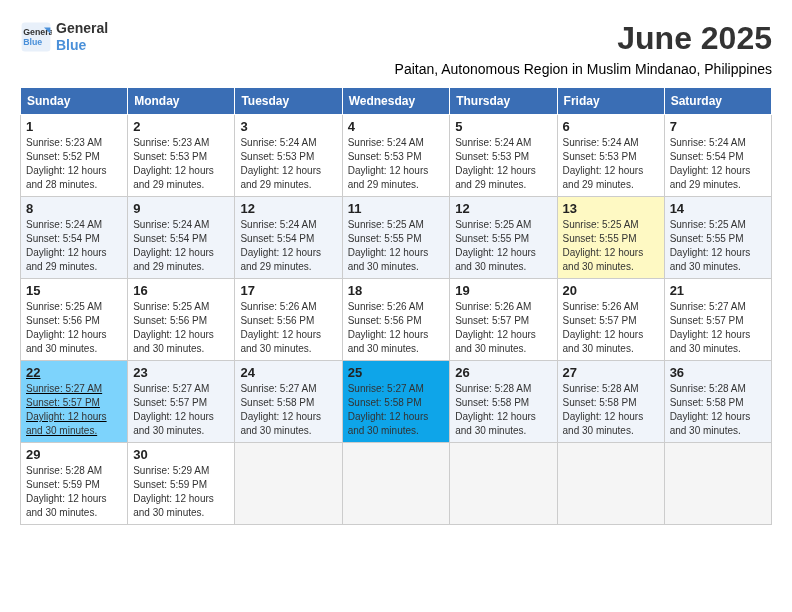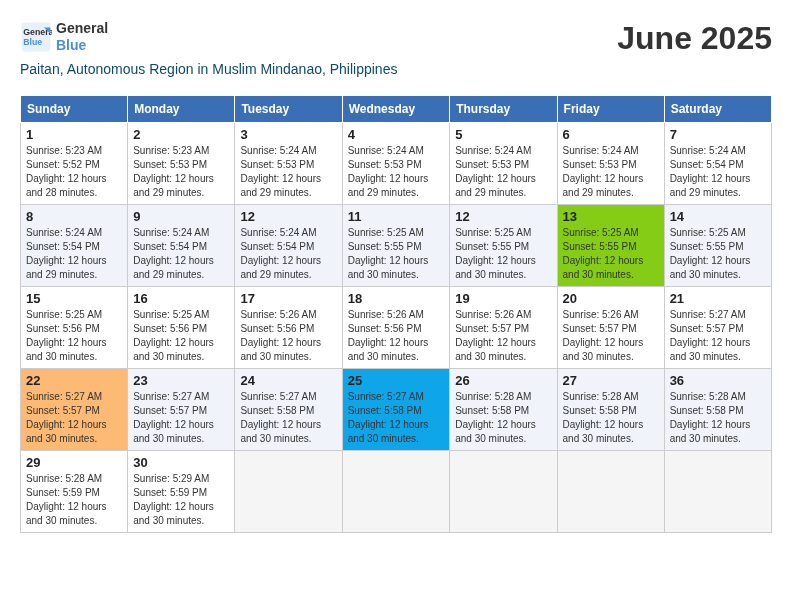--- a/index.html
+++ b/index.html
@@ -34,24 +34,24 @@
       width: 32px;
       height: 32px;
     }
     .month-title {
       font-size: 32px;
       font-weight: bold;
       color: #333;
       text-align: right;
     }
     .subtitle {
-      text-align: left;
+      text-align: right;
       font-size: 14px;
-      color: #0c4a6e;
-      margin-bottom: 18px;
+      color: #000000;
+      margin-bottom: 10px;
     }
     .calendar {
       width: 100%;
       border-collapse: collapse;
       font-size: 10.5px;
       padding-left: 8px;
     }
     .calendar th {
       background-color: #3a6eb5;
       color: #fff;
@@ -172,21 +172,21 @@
         <span class="day-info">Sunrise: 5:24 AM<br>Sunset: 5:54 PM<br>Daylight: 12 hours and 29 minutes.</span>
       </td>
         <td style="background: rgb(240, 244, 250);">
         <span class="day-num">11</span>
         <span class="day-info">Sunrise: 5:25 AM<br>Sunset: 5:55 PM<br>Daylight: 12 hours and 30 minutes.</span>
       </td>
         <td style="background: rgb(240, 244, 250);">
         <span class="day-num">12</span>
         <span class="day-info">Sunrise: 5:25 AM<br>Sunset: 5:55 PM<br>Daylight: 12 hours and 30 minutes.</span>
       </td>
-        <td style="background: #84cc16;">
+        <td style="background: #fef9c3;">
         <span class="day-num">13</span>
         <span class="day-info">Sunrise: 5:25 AM<br>Sunset: 5:55 PM<br>Daylight: 12 hours and 30 minutes.</span>
       </td>
         <td style="background: rgb(240, 244, 250);">
         <span class="day-num">14</span>
         <span class="day-info">Sunrise: 5:25 AM<br>Sunset: 5:55 PM<br>Daylight: 12 hours and 30 minutes.</span>
       </td>
       </tr>
       <tr>
         <td>
@@ -212,21 +212,21 @@
         <td>
         <span class="day-num">20</span>
         <span class="day-info">Sunrise: 5:26 AM<br>Sunset: 5:57 PM<br>Daylight: 12 hours and 30 minutes.</span>
       </td>
         <td>
         <span class="day-num">21</span>
         <span class="day-info">Sunrise: 5:27 AM<br>Sunset: 5:57 PM<br>Daylight: 12 hours and 30 minutes.</span>
       </td>
       </tr>
       <tr>
-        <td style="background: #fdba74;">
+        <td style="background: #7dd3fc; text-decoration: underline;">
         <span class="day-num">22</span>
         <span class="day-info">Sunrise: 5:27 AM<br>Sunset: 5:57 PM<br>Daylight: 12 hours and 30 minutes.</span>
       </td>
         <td style="background: rgb(240, 244, 250);">
         <span class="day-num">23</span>
         <span class="day-info">Sunrise: 5:27 AM<br>Sunset: 5:57 PM<br>Daylight: 12 hours and 30 minutes.</span>
       </td>
         <td style="background: rgb(240, 244, 250);">
         <span class="day-num">24</span>
         <span class="day-info">Sunrise: 5:27 AM<br>Sunset: 5:58 PM<br>Daylight: 12 hours and 30 minutes.</span>

